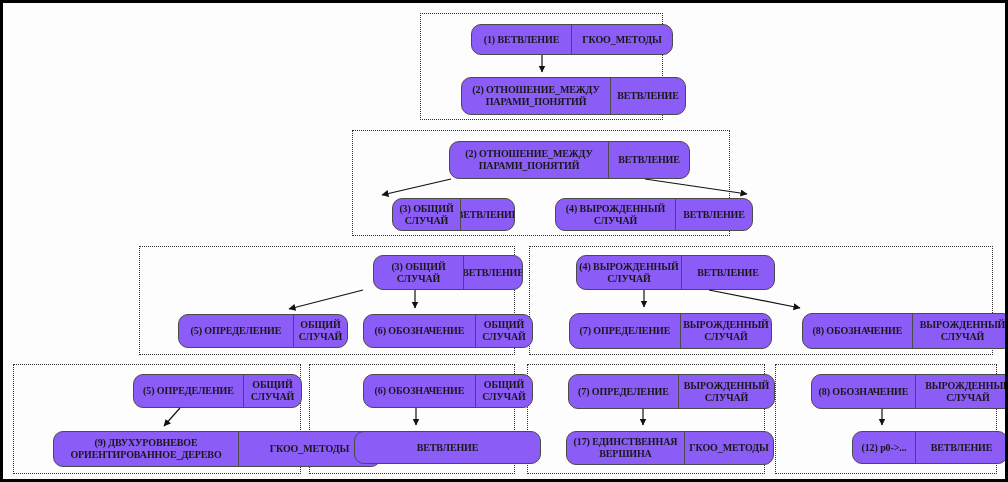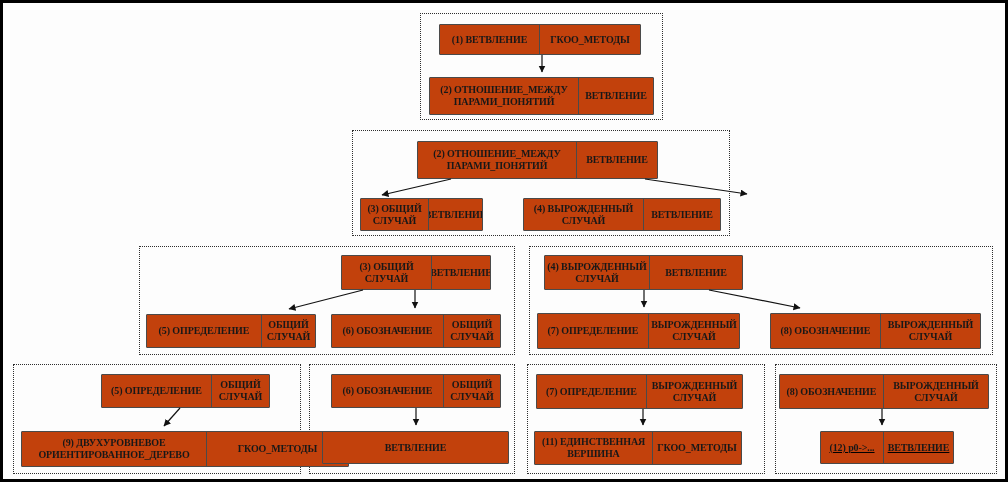--- a/index.html
+++ b/index.html
@@ -16,24 +16,25 @@
     position:absolute;
     border:1px dotted #2e2e2e;
     box-sizing:border-box;
     background:transparent;
   }
   .node {
     position:absolute;
     display:flex;
     align-items:stretch;
     box-sizing:border-box;
-    background:#c2410c;
+    background:#8b5cf6;
     border:1px solid #4a4a4a;
-    border-radius:1px;
+    border-radius:10px;
     z-index:2;
+    margin-left:32px;
   }
   .cell {
     display:flex;
     align-items:center;
     justify-content:center;
     text-align:center;
     white-space:pre-line;
     font-size:10px;
     font-weight:bold;
     letter-spacing:-0.1px;
@@ -143,31 +144,31 @@
   <div class="node" style="left:319px; top:428px; width:187px; height:33px;">
     <div class="cell right">ВЕТВЛЕНИЕ</div>
   </div>
 
   <div class="node" style="left:533px; top:371px; width:207px; height:35px;">
     <div class="cell left" style="width:110px;">(7) ОПРЕДЕЛЕНИЕ</div>
     <div class="cell right">ВЫРОЖДЕННЫЙ
 СЛУЧАЙ</div>
   </div>
   <div class="node" style="left:531px; top:428px; width:208px; height:34px;">
-    <div class="cell left" style="width:118px;">(11) ЕДИНСТВЕННАЯ
+    <div class="cell left" style="width:118px;">(17) ЕДИНСТВЕННАЯ
 ВЕРШИНА</div>
     <div class="cell right">ГКОО_МЕТОДЫ</div>
   </div>
 
   <div class="node" style="left:776px; top:371px; width:210px; height:35px;">
     <div class="cell left" style="width:104px;">(8) ОБОЗНАЧЕНИЕ</div>
     <div class="cell right">ВЫРОЖДЕННЫЙ
 СЛУЧАЙ</div>
   </div>
-  <div class="node" style="left:817px; top:428px; width:134px; height:33px;text-decoration:underline;">
+  <div class="node" style="left:817px; top:428px; width:156px; height:33px;">
     <div class="cell left" style="width:63px;">(12) p0-&gt;...</div>
     <div class="cell right">ВЕТВЛЕНИЕ</div>
   </div>
 
   <svg class="arrows" viewBox="0 0 1008 482" xmlns="http://www.w3.org/2000/svg">
     <defs>
       <marker id="ah" markerWidth="8" markerHeight="8" refX="6.5" refY="3.5" orient="auto" markerUnits="userSpaceOnUse">
         <path d="M0,0 L7,3.5 L0,7 Z" fill="#111111"></path>
       </marker>
     </defs>

